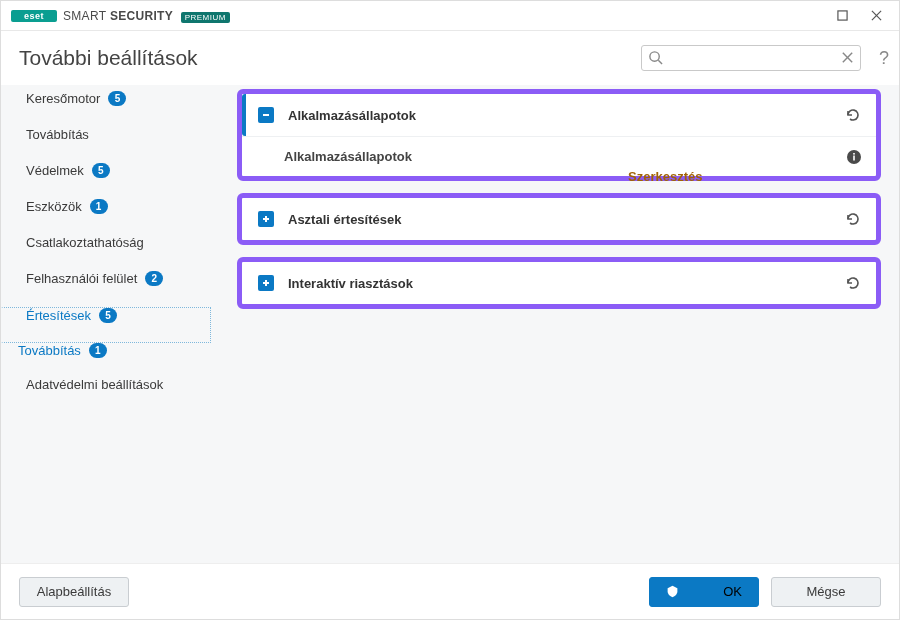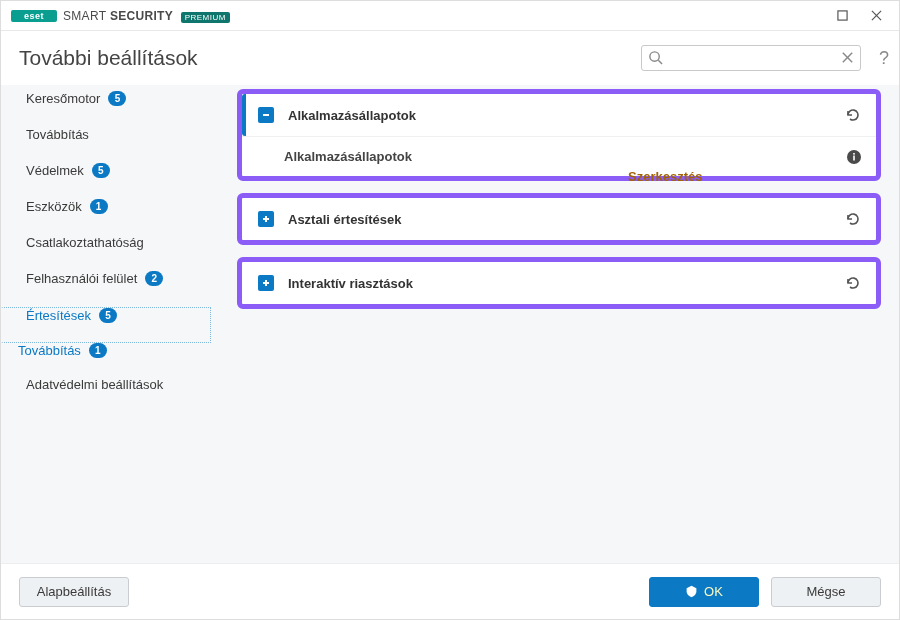--- a/index.html
+++ b/index.html
@@ -42,21 +42,21 @@
   .undo-icon { width: 18px; height: 18px; cursor: pointer; }
   .undo-icon svg { stroke: #555; fill: none; stroke-width: 1.6; }
   .panel-row { display: flex; align-items: center; height: 40px; padding: 0 14px 0 42px; border-top: 1px solid #eef0f2; gap: 14px; }
   .panel-row .row-label { flex: 0 0 330px; color: #444; }
   .panel-row .row-action { color: #a16207; cursor: pointer; flex: 1; margin-top: 40px; }
   .info-icon { width: 16px; height: 16px; }
 
   .footer { height: 56px; display: flex; align-items: center; padding: 0 18px; gap: 12px; background: #fff; border-top: 1px solid #eee; }
   .footer-spacer { flex: 1; }
   .btn { height: 30px; min-width: 110px; border-radius: 3px; border: 1px solid #c9cdd1; background: #eef1f3; color: #3a3a3a; font-size: 13px; cursor: pointer; display: inline-flex; align-items: center; justify-content: center; gap: 6px; padding: 0 16px; }
-  .btn.primary { background: #0b79c4; border-color: #0b79c4; color: #fef9c3; }
+  .btn.primary { background: #0b79c4; border-color: #0b79c4; color: #000000; justify-content: space-between; }
   .btn.primary svg { fill: #fff; }
 </style>
 </head>
 <body>
 
 <div class="window">
 
   <div class="titlebar">
     <div class="brand">
       <span class="brand-badge">eset</span>

